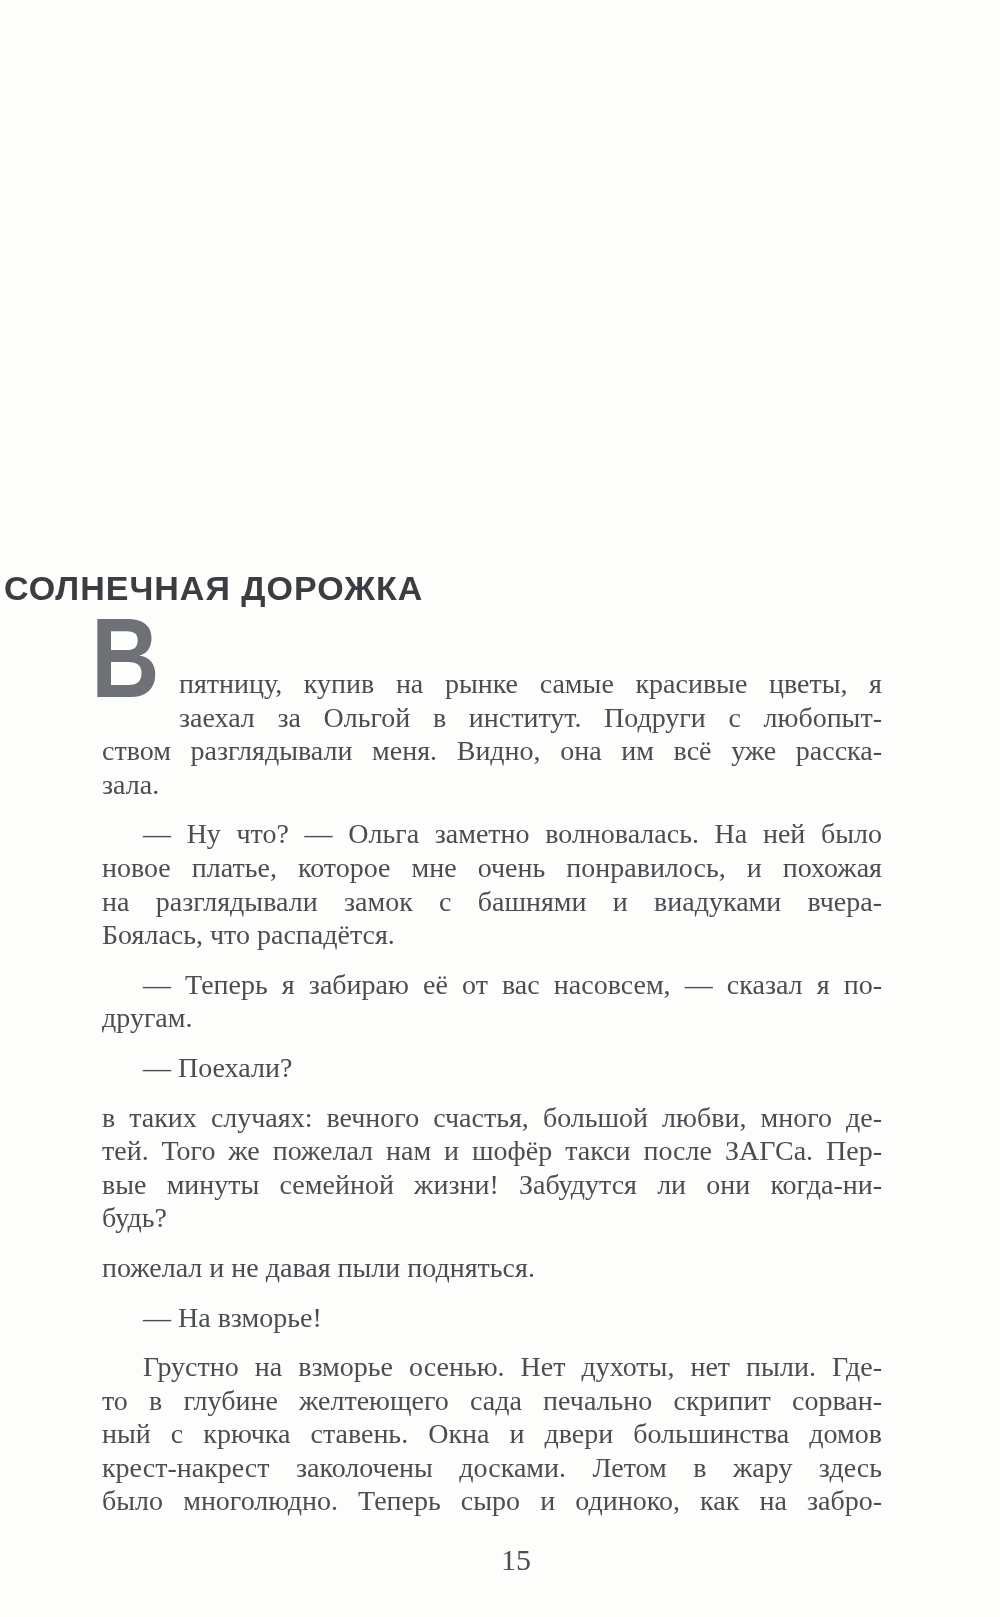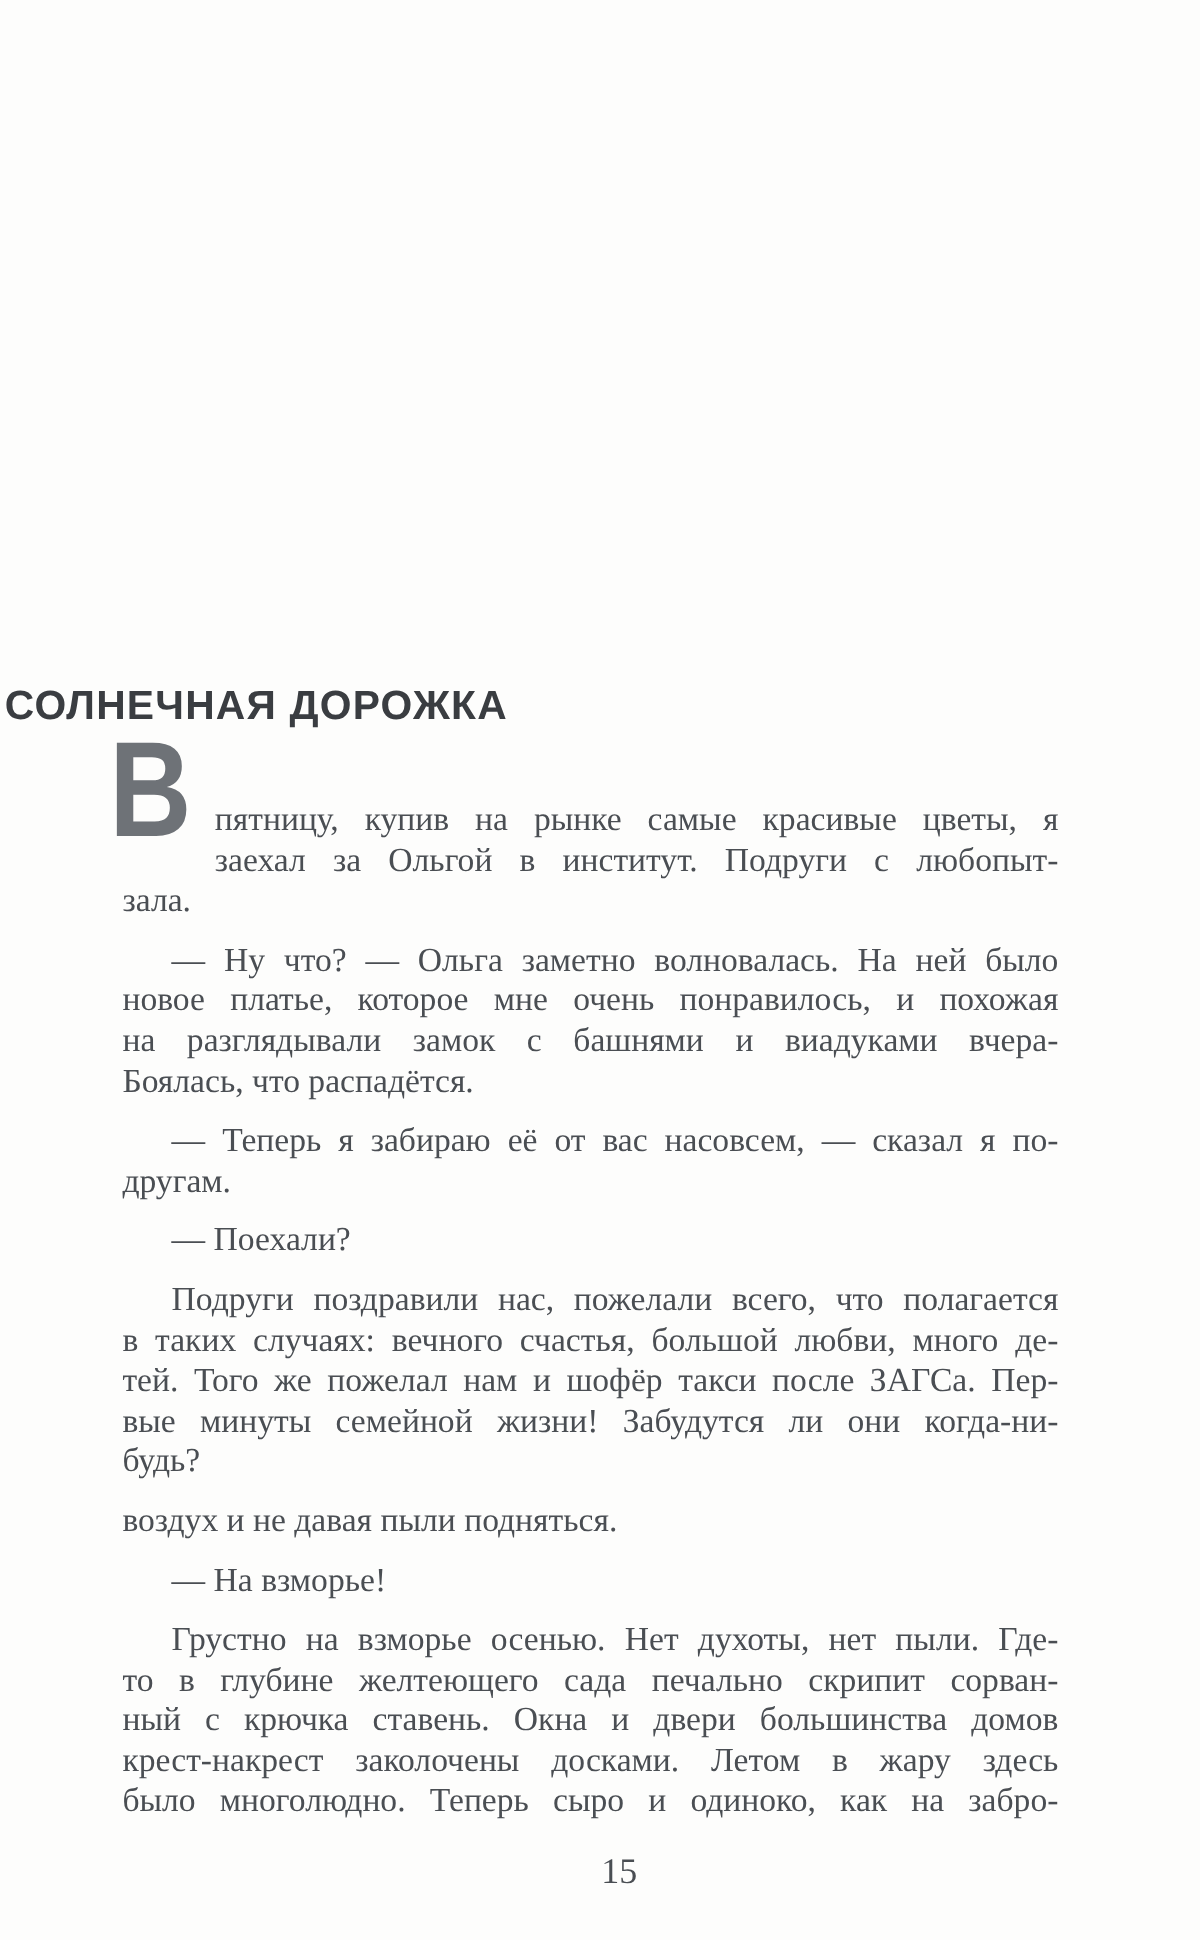--- a/index.html
+++ b/index.html
@@ -85,44 +85,44 @@
 
 <div class="page">
   <h1 class="title">СОЛНЕЧНАЯ ДОРОЖКА</h1>
 
   <div class="text-block">
     <span class="dropcap">В</span>
     <div id="paragraphs">
         <div class="para">
           <div class="line just dc">пятницу, купив на рынке самые красивые цветы, я</div>
           <div class="line just dc">заехал за Ольгой в институт. Подруги с любопыт-</div>
+          <div class="line just">ством разглядывали меня. Видно, она им всё уже расска-</div>
           <div class="line">зала.</div>
         </div>
         <div class="para">
           <div class="line just ind">— Ну что? — Ольга заметно волновалась. На ней было</div>
           <div class="line just">новое платье, которое мне очень понравилось, и похожая</div>
           <div class="line just">на разглядывали замок с башнями и виадуками вчера-</div>
           <div class="line">Боялась, что распадётся.</div>
         </div>
         <div class="para">
           <div class="line just ind">— Теперь я забираю её от вас насовсем, — сказал я по-</div>
           <div class="line">другам.</div>
         </div>
         <div class="para">
           <div class="line ind">— Поехали?</div>
         </div>
         <div class="para">
-          <div class="line just ind">Подруги поздравили нас, пожелали всего, что полагается</div>
           <div class="line just">в таких случаях: вечного счастья, большой любви, много де-</div>
           <div class="line just">тей. Того же пожелал нам и шофёр такси после ЗАГСа. Пер-</div>
           <div class="line just">вые минуты семейной жизни! Забудутся ли они когда-ни-</div>
           <div class="line">будь?</div>
         </div>
         <div class="para">
-          <div class="line">воздух и не давая пыли подняться.</div>
+          <div class="line">пожелал и не давая пыли подняться.</div>
         </div>
         <div class="para">
           <div class="line ind">— На взморье!</div>
         </div>
         <div class="para">
           <div class="line just ind">Грустно на взморье осенью. Нет духоты, нет пыли. Где-</div>
           <div class="line just">то в глубине желтеющего сада печально скрипит сорван-</div>
           <div class="line just">ный с крючка ставень. Окна и двери большинства домов</div>
           <div class="line just">крест-накрест заколочены досками. Летом в жару здесь</div>
           <div class="line just">было многолюдно. Теперь сыро и одиноко, как на забро-</div>

